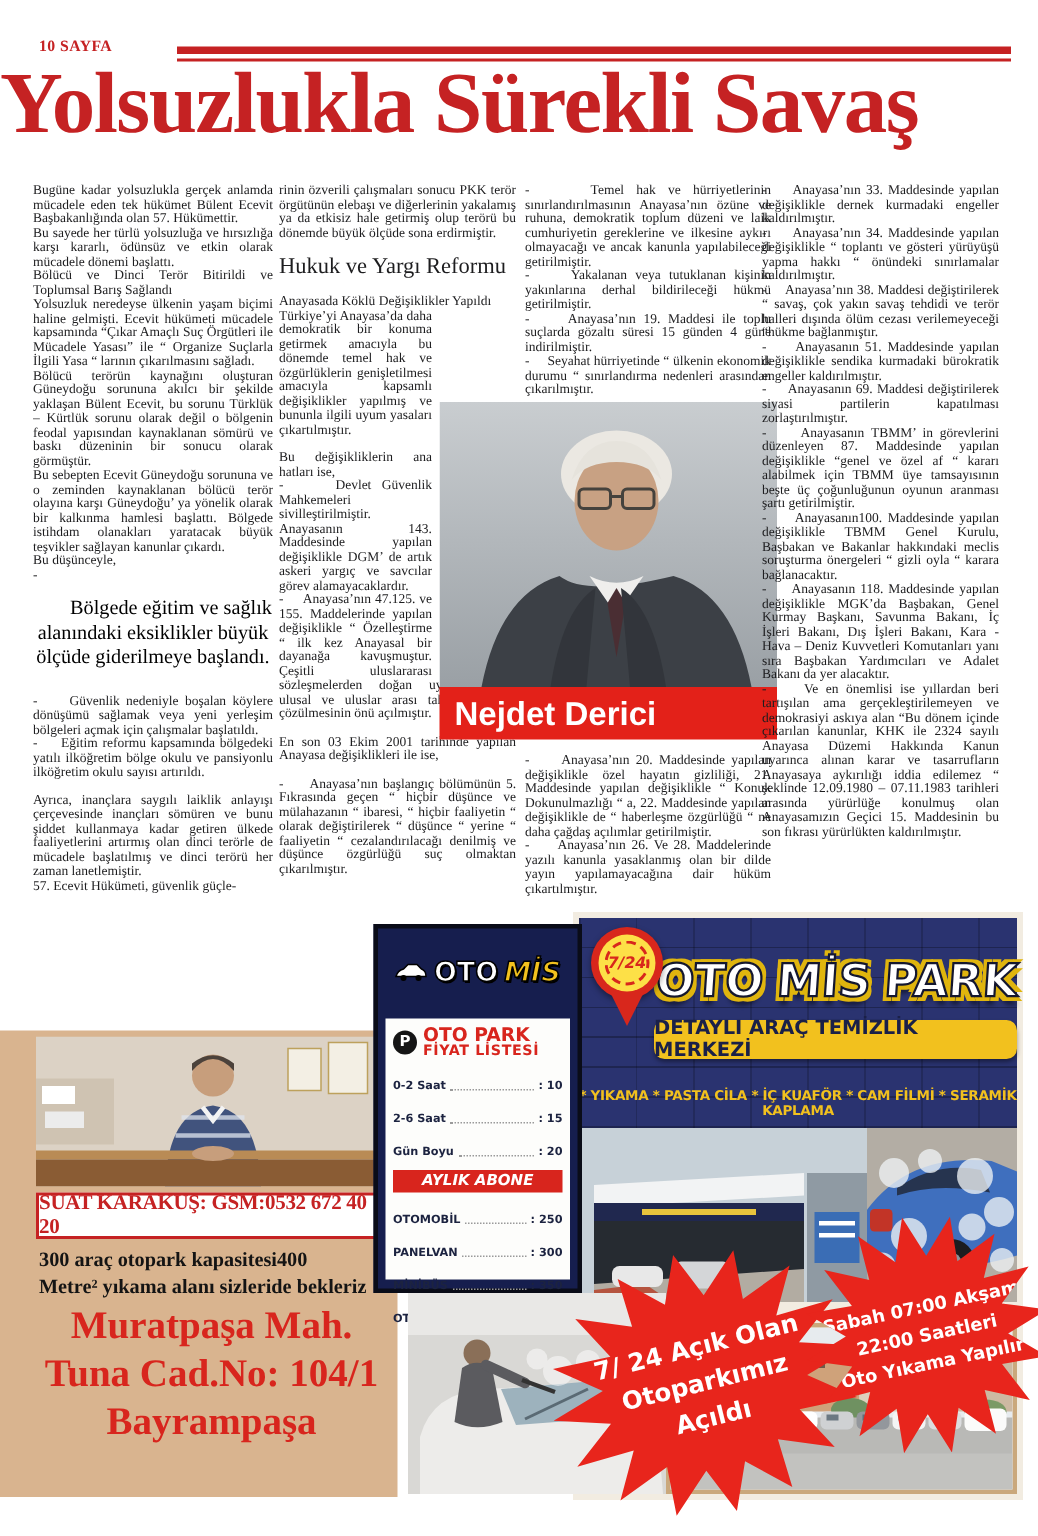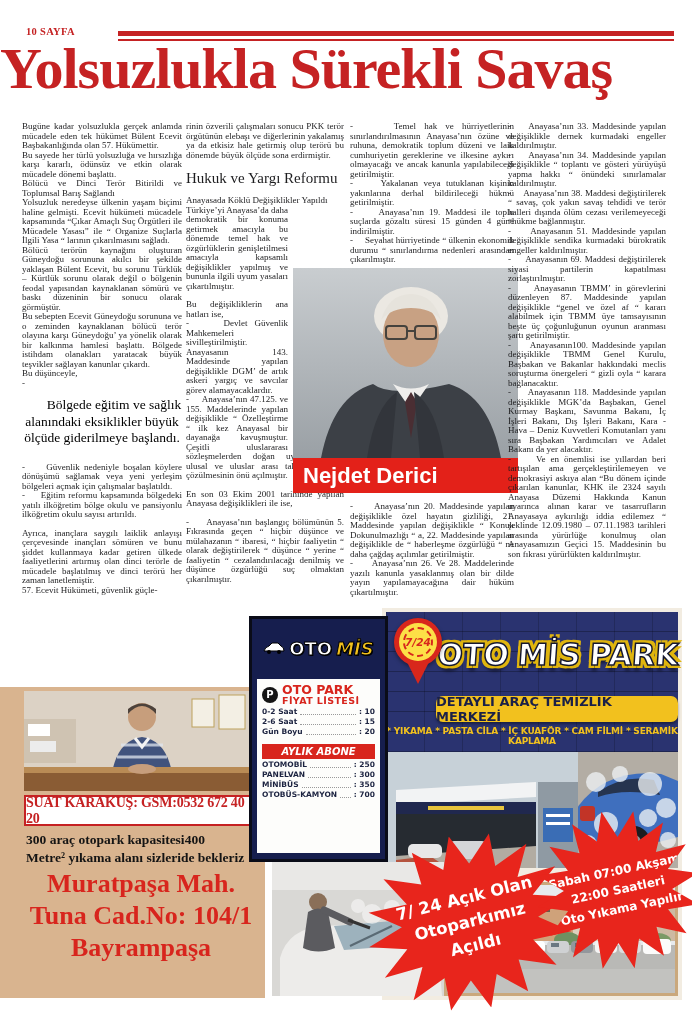--- a/index.html
+++ b/index.html
@@ -56,21 +56,21 @@
   .pp-board { position:absolute; left:5px; right:5px; top:60px; bottom:6px; background:#fdfdfb;
               padding:4px 5px; }
   .pp-header { display:flex; align-items:center; gap:4px; }
   .pp-ppin { width:16px; height:16px; border-radius:50%; background:#151515; color:#fff;
              font-weight:bold; font-size:10px; display:flex; align-items:center; justify-content:center;
              flex:0 0 auto; }
   .pp-titles { display:flex; flex-direction:column; line-height:1.05; }
   .pp-t1 { font-weight:800; font-size:12.5px; color:#d8251d; }
   .pp-t2 { font-weight:800; font-size:9.5px; color:#d8251d; letter-spacing:.4px; }
   .pp-row { display:flex; align-items:flex-end; font-weight:700; font-size:7.5px; color:#1c2340;
-            margin-top:1px; }
+            margin-top:13px; }
   .pp-row .fill { flex:1; border-bottom:1px dotted #9a9a9a; margin:0 3px 1px; }
   .pp-monthly-hdr { margin-top:8px; background:#d8251d; color:#fff; text-align:center;
                     font-weight:800; font-size:10px; padding:2px 0;font-style:italic; }
 
   
   .banner-frame { position:absolute; left:382px; top:608px; width:300px; height:392px;
                   background:#f2ece1; z-index:2; }
   .brick { position:absolute; left:4px; top:4px; width:292px; height:140px; background:#2a3370;
            background-image:
              repeating-linear-gradient(0deg, rgba(0,0,0,.28) 0 1px, transparent 1px 20px),
@@ -86,21 +86,21 @@
                     font:italic 800 10.5px "DejaVu Sans",sans-serif; color:#d8271c; }
   .pin-tail { width:0; height:0; margin:-8px auto 0; border-left:13px solid transparent;
               border-right:13px solid transparent; border-top:26px solid #d8271c; }
   .banner-logo { position:absolute; left:62px; top:16px; width:228px; height:60px;
                  display:flex; align-items:center; justify-content:center; gap:9px;
                  transform:skewX(-4deg); }
   .logo-word { font-family:"DejaVu Sans",sans-serif; font-weight:800; font-size:30px; color:#fff;
                -webkit-text-stroke:1.5px #14172f;
                text-shadow:-3px -3px 0 #e0b50e, 3px -3px 0 #e0b50e, -3px 3px 0 #e0b50e,
                            3px 3px 0 #e0b50e, 0 6px 3px rgba(0,0,0,.45); }
-  .strip { position:absolute; left:54px; top:88px; width:242px; height:26px; background:#f2c11e;
+  .strip { position:absolute; left:54px; top:72px; width:242px; height:26px; background:#f2c11e;
            border-radius:7px; display:flex; align-items:center; justify-content:center;
            font:800 13px "DejaVu Sans",sans-serif; color:#1a2048;
            box-shadow:0 2px 3px rgba(0,0,0,.4); }
   .services { position:absolute; left:4px; top:118px; width:292px; text-align:center;
               font:800 9px "DejaVu Sans",sans-serif; letter-spacing:-.2px; color:#f2c11e; }
   .garage-photo { position:absolute; left:4px; top:144px; width:192px; height:116px; }
   .bluecar-photo { position:absolute; left:196px; top:144px; width:100px; height:116px; }
   .parking-photo { position:absolute; left:62px; top:274px; width:234px; height:114px;
                    border:3px solid #caa87c; }
   .washing-photo { position:absolute; left:272px; top:862px; width:172px; height:134px; z-index:4; }

